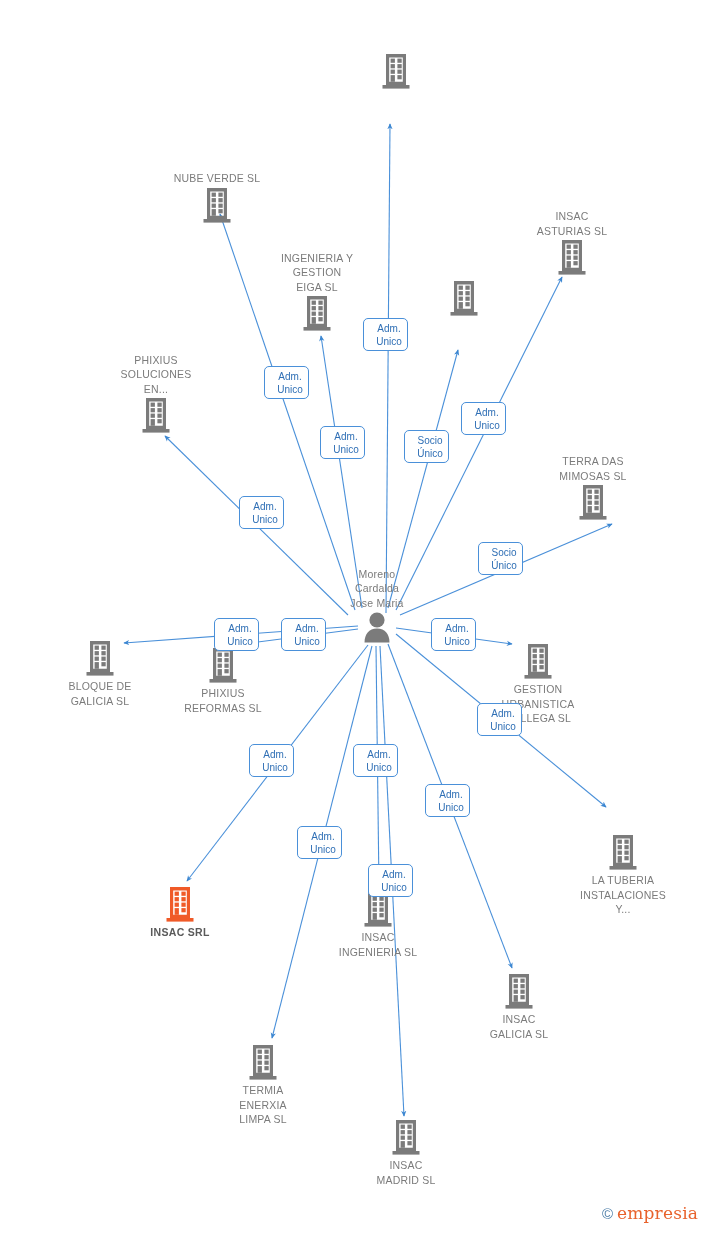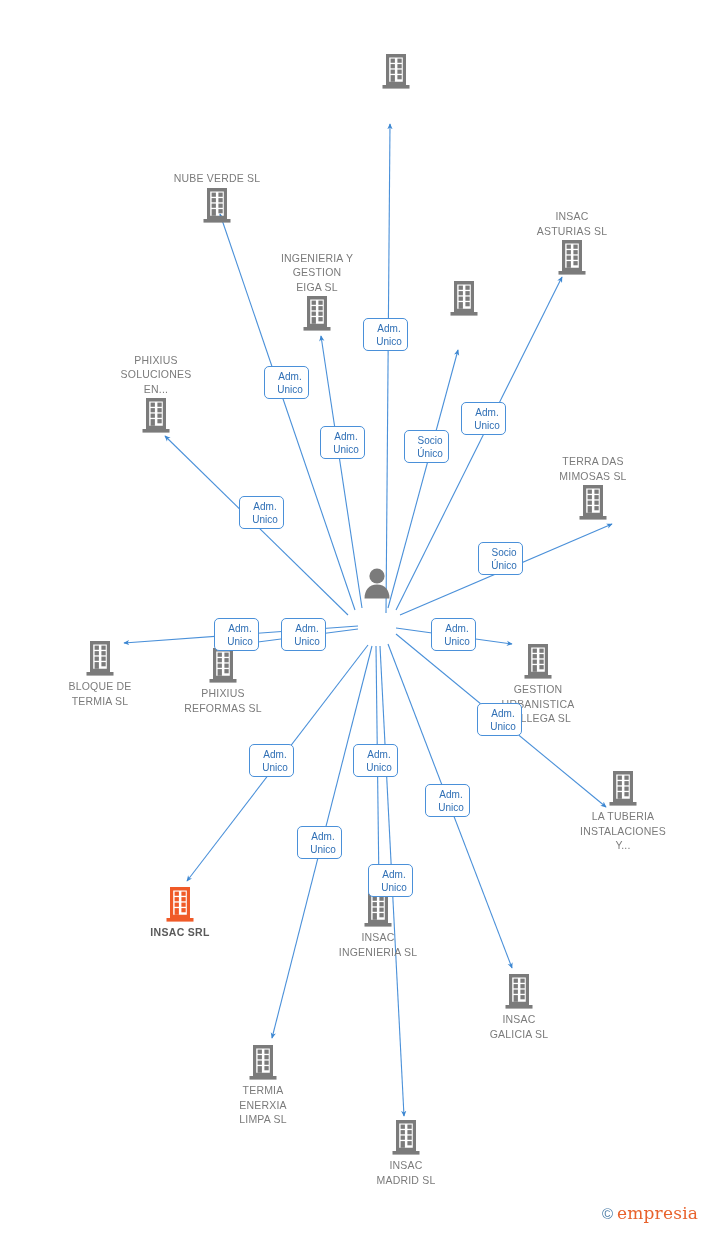--- a/index.html
+++ b/index.html
@@ -239,21 +239,21 @@
           <rect x="16.4" y="4.6" width="4.3" height="4.2" fill="#7b7b7b"></rect>
           <rect x="9.6" y="10.1" width="4.3" height="4.2" fill="#7b7b7b"></rect>
           <rect x="16.4" y="10.1" width="4.3" height="4.2" fill="#7b7b7b"></rect>
           <rect x="9.6" y="15.6" width="4.3" height="4.2" fill="#7b7b7b"></rect>
           <rect x="16.4" y="15.6" width="4.3" height="4.2" fill="#7b7b7b"></rect>
           <rect x="9.6" y="21.1" width="4.3" height="6.7" fill="#7b7b7b"></rect>
           <rect x="16.4" y="21.1" width="4.3" height="4.2" fill="#7b7b7b"></rect>
           <rect x="1.5" y="31" width="27" height="3.6" fill="#7b7b7b"></rect>
         </svg>
         <span class="label">BLOQUE DE
-TERMIA SL</span>
+GALICIA SL</span>
       </div>
       <div class="node below" style="left: 223px; top: 648px;">
         <svg width="30" height="36" viewBox="0 0 30 36" class="glyph">
           <path fill="#7b7b7b" d="M5,0 H25 V31 H5 Z M8.2,3.4 V27.8 H21.8 V3.4 Z" fill-rule="evenodd"></path>
           <rect x="9.6" y="4.6" width="4.3" height="4.2" fill="#7b7b7b"></rect>
           <rect x="16.4" y="4.6" width="4.3" height="4.2" fill="#7b7b7b"></rect>
           <rect x="9.6" y="10.1" width="4.3" height="4.2" fill="#7b7b7b"></rect>
           <rect x="16.4" y="10.1" width="4.3" height="4.2" fill="#7b7b7b"></rect>
           <rect x="9.6" y="15.6" width="4.3" height="4.2" fill="#7b7b7b"></rect>
           <rect x="16.4" y="15.6" width="4.3" height="4.2" fill="#7b7b7b"></rect>
@@ -274,21 +274,21 @@
           <rect x="9.6" y="15.6" width="4.3" height="4.2" fill="#7b7b7b"></rect>
           <rect x="16.4" y="15.6" width="4.3" height="4.2" fill="#7b7b7b"></rect>
           <rect x="9.6" y="21.1" width="4.3" height="6.7" fill="#7b7b7b"></rect>
           <rect x="16.4" y="21.1" width="4.3" height="4.2" fill="#7b7b7b"></rect>
           <rect x="1.5" y="31" width="27" height="3.6" fill="#7b7b7b"></rect>
         </svg>
         <span class="label">GESTION
 URBANISTICA
 GALLEGA SL</span>
       </div>
-      <div class="node below" style="left: 623px; top: 771px;">
+      <div class="node below" style="left: 623px; top: 835px;">
         <svg width="30" height="36" viewBox="0 0 30 36" class="glyph">
           <path fill="#7b7b7b" d="M5,0 H25 V31 H5 Z M8.2,3.4 V27.8 H21.8 V3.4 Z" fill-rule="evenodd"></path>
           <rect x="9.6" y="4.6" width="4.3" height="4.2" fill="#7b7b7b"></rect>
           <rect x="16.4" y="4.6" width="4.3" height="4.2" fill="#7b7b7b"></rect>
           <rect x="9.6" y="10.1" width="4.3" height="4.2" fill="#7b7b7b"></rect>
           <rect x="16.4" y="10.1" width="4.3" height="4.2" fill="#7b7b7b"></rect>
           <rect x="9.6" y="15.6" width="4.3" height="4.2" fill="#7b7b7b"></rect>
           <rect x="16.4" y="15.6" width="4.3" height="4.2" fill="#7b7b7b"></rect>
           <rect x="9.6" y="21.1" width="4.3" height="6.7" fill="#7b7b7b"></rect>
           <rect x="16.4" y="21.1" width="4.3" height="4.2" fill="#7b7b7b"></rect>
@@ -372,20 +372,23 @@
           <rect x="9.6" y="15.6" width="4.3" height="4.2" fill="#7b7b7b"></rect>
           <rect x="16.4" y="15.6" width="4.3" height="4.2" fill="#7b7b7b"></rect>
           <rect x="9.6" y="21.1" width="4.3" height="6.7" fill="#7b7b7b"></rect>
           <rect x="16.4" y="21.1" width="4.3" height="4.2" fill="#7b7b7b"></rect>
           <rect x="1.5" y="31" width="27" height="3.6" fill="#7b7b7b"></rect>
         </svg>
         <span class="label">INSAC
 MADRID SL</span>
       </div>
       <div class="node above central" style="left: 377px; top: 566.5px;">
+        <span class="label">Moreno
+Cardalda
+Jose Maria</span>
         <svg width="30" height="32" viewBox="0 0 30 32" class="glyph">
           <circle cx="15" cy="9" r="7.6" fill="#7b7b7b"></circle>
           <path fill="#7b7b7b" d="M15,17.5 C23.2,17.5 27.5,23.5 27.5,31.5 L2.5,31.5 C2.5,23.5 6.8,17.5 15,17.5 Z"></path>
         </svg>
       </div>
     </div>
 
   <div id="labels-layer">
       <div class="edge-label" style="left: 363px; top: 318px; width: 45px; height: 33px;">Adm.
 Unico</div>

